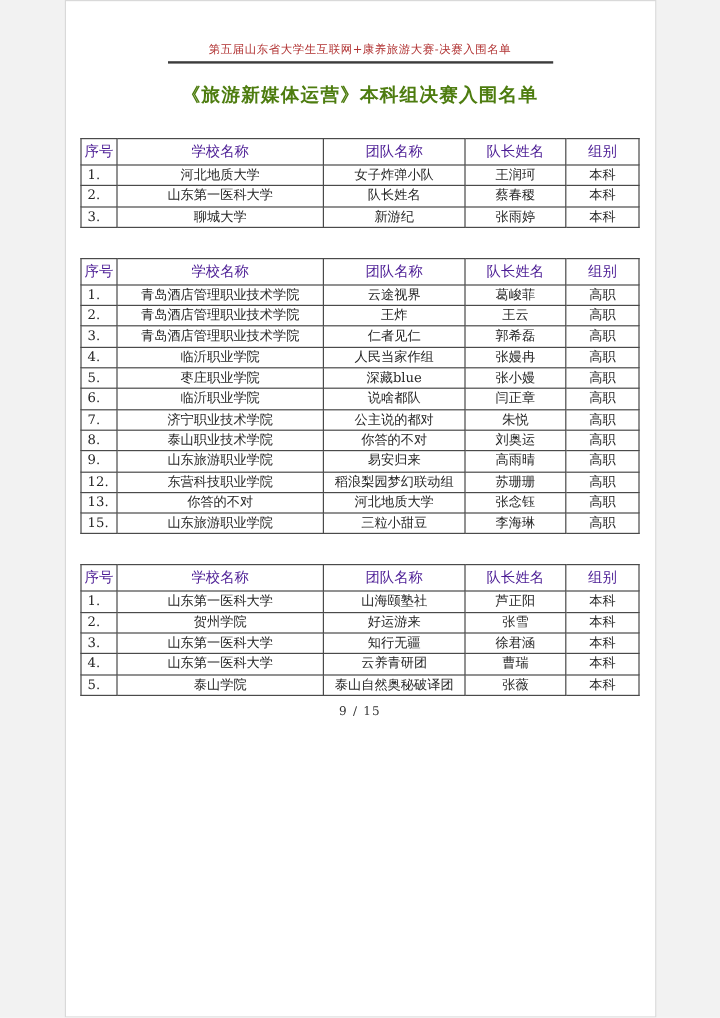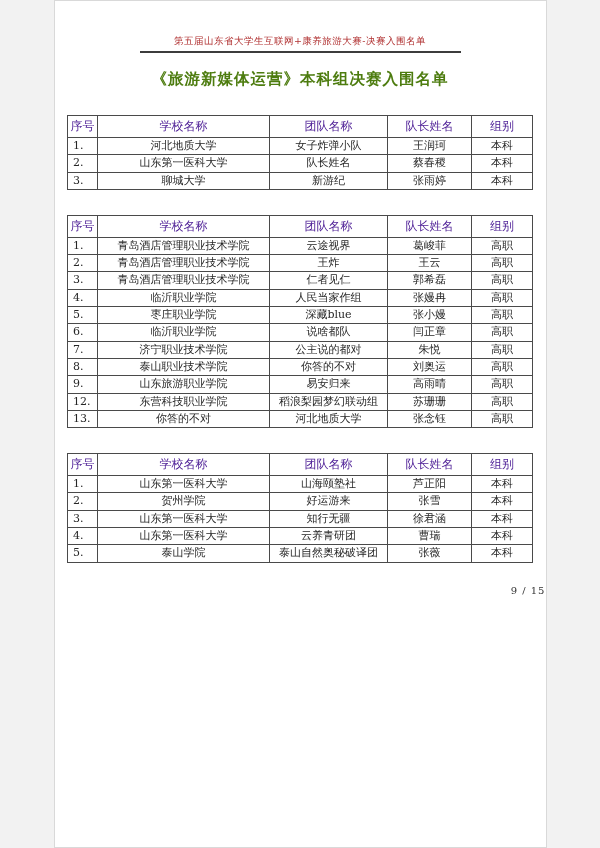--- a/index.html
+++ b/index.html
@@ -65,22 +65,22 @@
   table.roster td.num {
     text-align:left;
     padding-left:5px;
   }
   col.c-no { width:30px; }
   col.c-school { width:172px; }
   col.c-team { width:118px; }
   col.c-captain { width:84px; }
   col.c-group { width:auto; }
   .doc-footer {
-    margin-top:22px;
-    text-align:right;
+    margin-top:8px;
+    text-align:center;
     font-size:10px;
     color:#333333;
     letter-spacing:1px;
   }
 </style>
 </head>
 <body>
 
 <div class="page">
 
@@ -221,20 +221,27 @@
             <td>苏珊珊</td>
             <td>高职</td>
           </tr>
           <tr>
             <td class="num">13.</td>
             <td>你答的不对</td>
             <td>河北地质大学</td>
             <td>张念钰</td>
             <td>高职</td>
           </tr>
+          <tr>
+            <td class="num">15.</td>
+            <td>山东旅游职业学院</td>
+            <td>三粒小甜豆</td>
+            <td>李海琳</td>
+            <td>高职</td>
+          </tr>
         </tbody>
     </table>
   </div>
 
   <div>
     <table class="roster">
       <colgroup>
         <col class="c-no">
           <col class="c-school">
           <col class="c-team">

